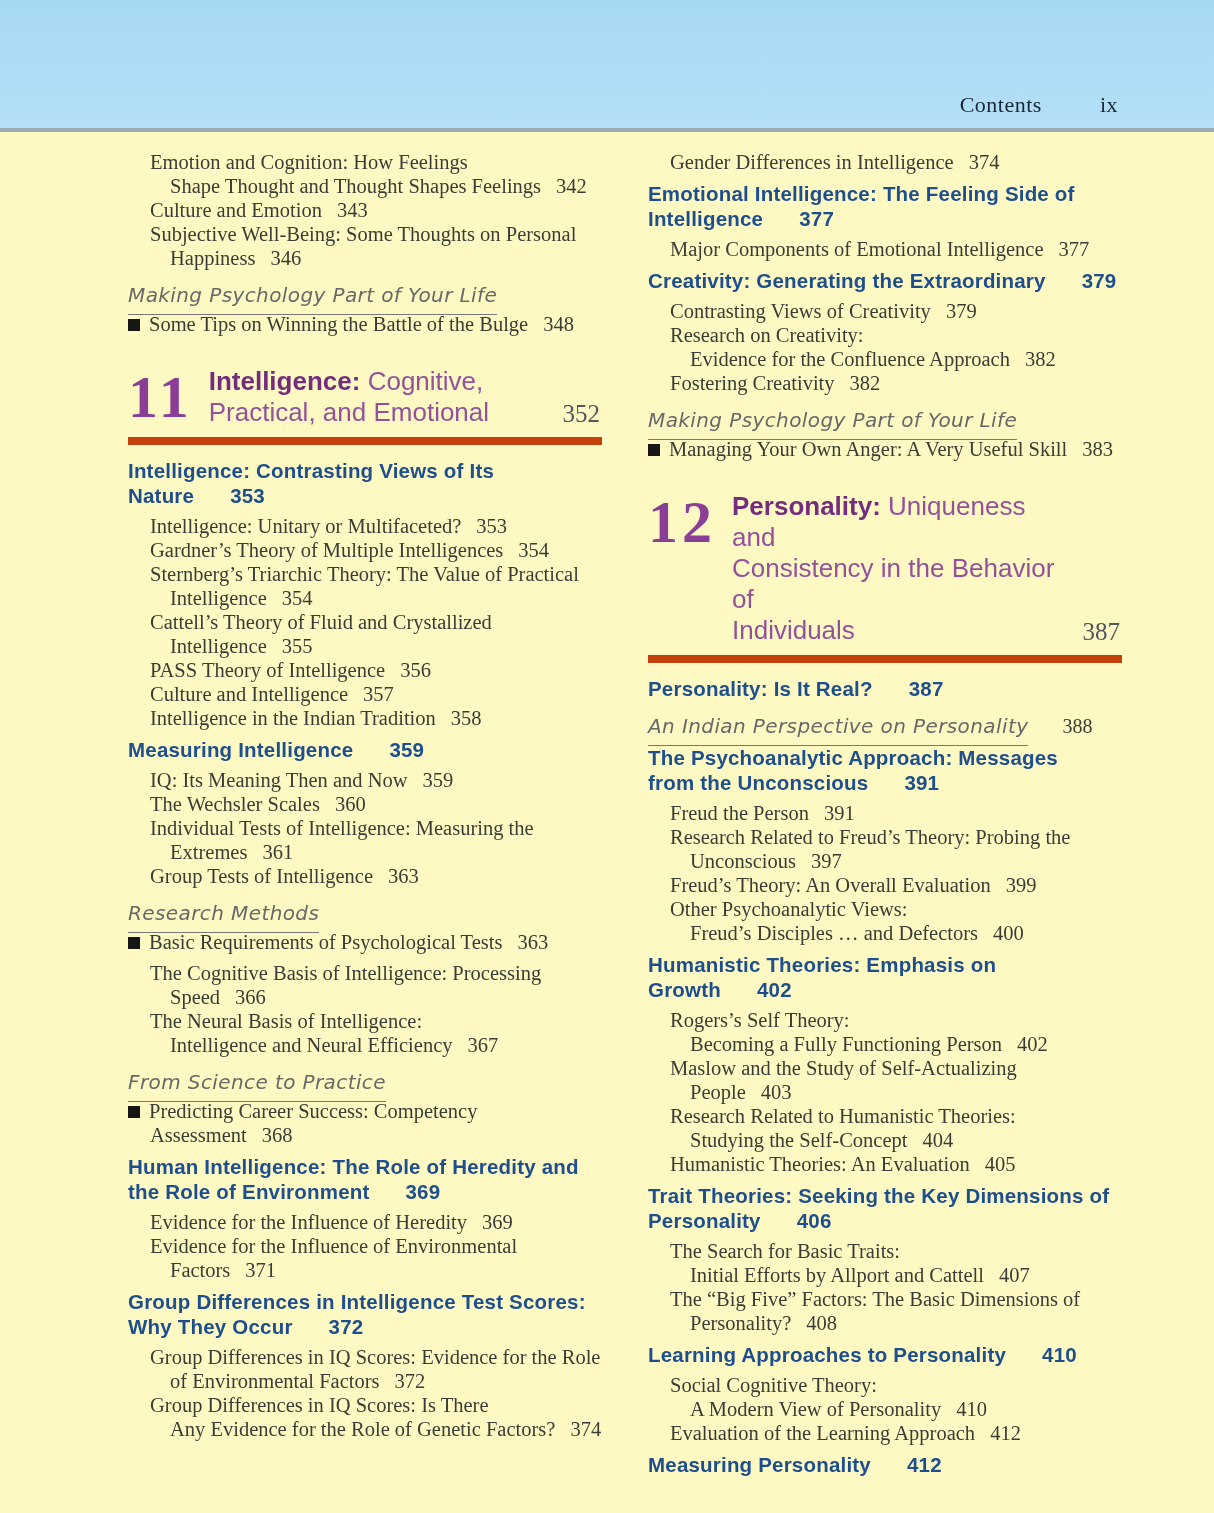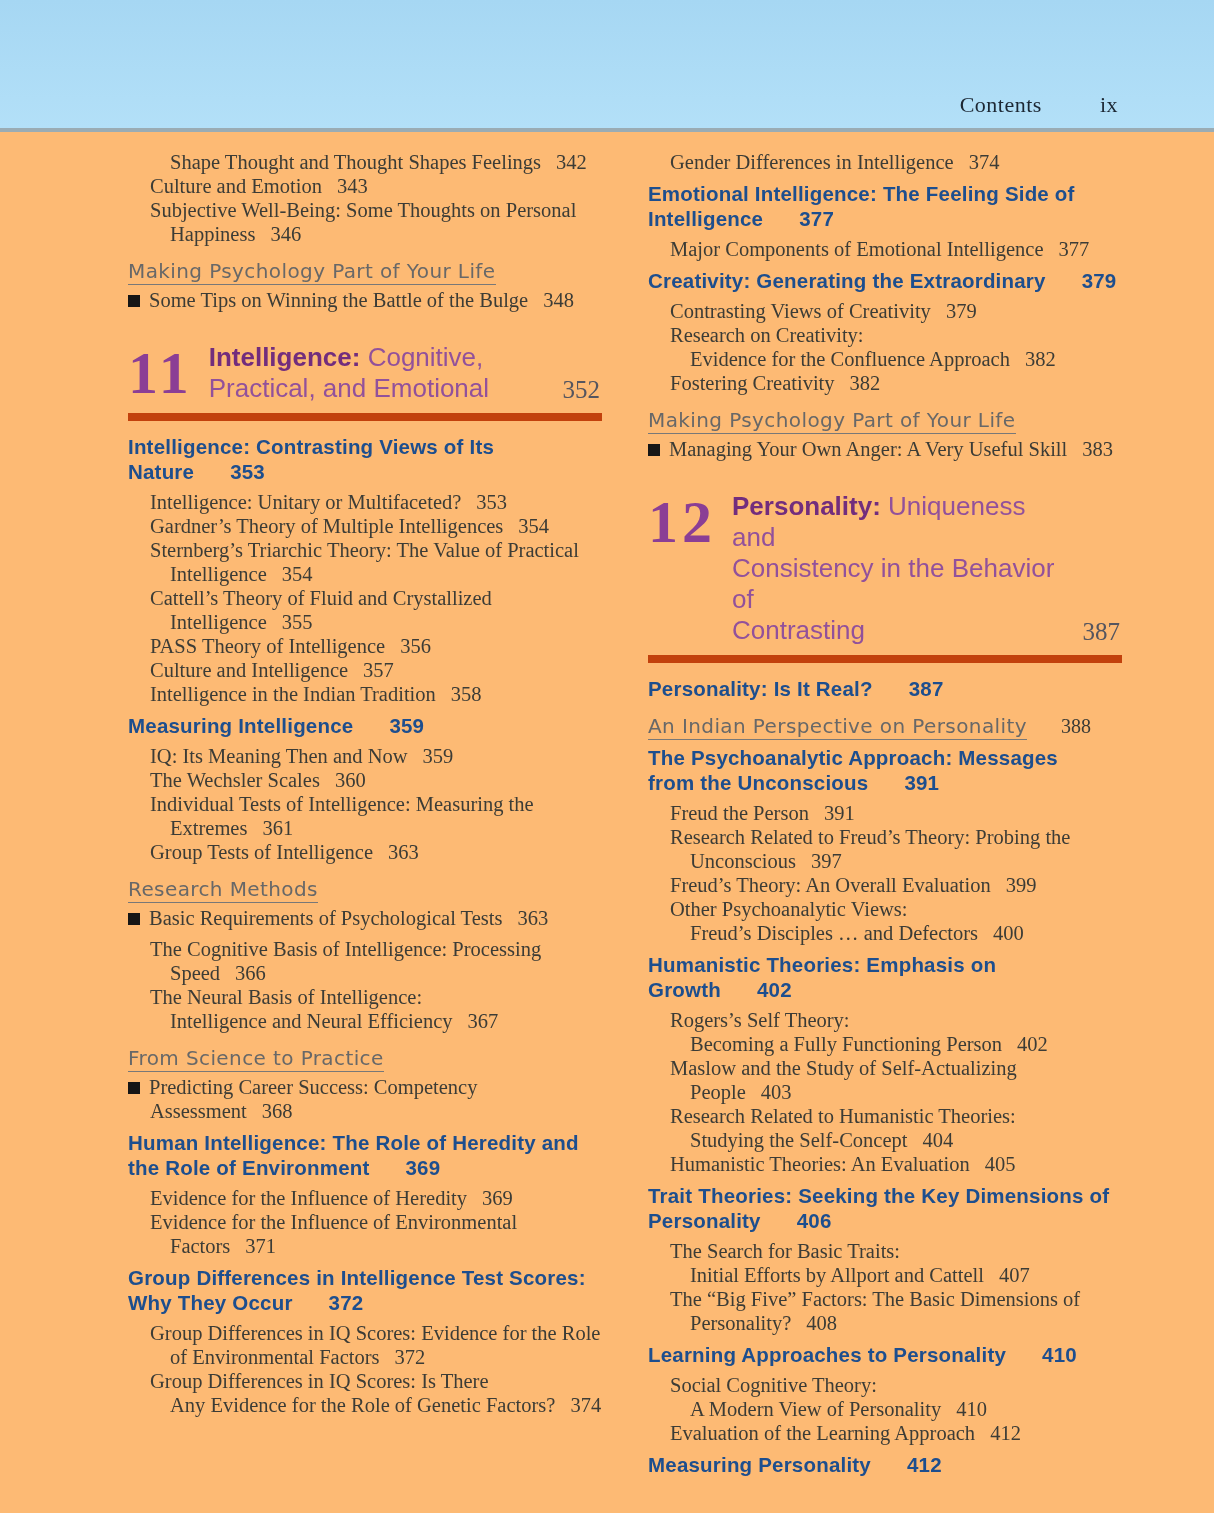--- a/index.html
+++ b/index.html
@@ -1,20 +1,20 @@
 <!DOCTYPE html>
 <html><head>
 <meta charset="utf-8">
 <style>
   html,body{margin:0;padding:0;background:#ffffff;}
   #page{
     position:relative;
     width:1214px;height:1513px;
     margin:0 auto;
-    background:#fdba74;
+    background:#fef9c3;
     overflow:hidden;
     font-family:"Liberation Serif", serif;
     color:#3c3c36;
   }
   
   #band{
     position:absolute;top:0;left:0;width:1214px;height:132px;
     background:linear-gradient(#a6d7f3,#b3e0f8);
     border-bottom:4px solid #9aacb4;
     box-sizing:border-box;
@@ -45,22 +45,22 @@
     color:#1d4e8e;letter-spacing:.2px;
   }
   .section .pagenum{
     margin-left:36px;color:#1d4e8e;
     font-family:"Liberation Sans", sans-serif;font-weight:bold;
   }
   
   .script{margin:13px 0 5px 0;font-size:20px;line-height:24px;}
   .script .lbl{
     font-family:"DejaVu Sans", sans-serif;
-    color:#686868;letter-spacing:.4px;
-    border-bottom:1.5px solid #787878;padding-bottom:1px;
+    font-style:italic;color:#686868;letter-spacing:.4px;
+    border-bottom:1.5px solid #787878;padding-bottom:7px;
   }
   .script .pagenum{color:#3c3c36;margin-left:34px;}
   
   .bullet{margin-bottom:7px;}
   .bullet .tline{font-size:20.5px;line-height:24px;color:#3c3c36;}
   .bullet .tline.first{display:flex;align-items:baseline;}
   .bullet .tline.cont{padding-left:22px;}
   .sq{
     flex:0 0 auto;width:12px;height:12px;background:#161616;
     margin-right:9px;position:relative;top:0px;display:inline-block;
@@ -94,20 +94,21 @@
 
 <div id="page">
   <div id="band">
     <div id="band-inner">
       <span>Contents</span><span class="roman">ix</span>
     </div>
   </div>
   <div id="main">
     <div class="col" id="col-left">
         <div class="entry">
+          <div class="tline"><span>Emotion and Cognition: How Feelings</span></div>
           <div class="tline cont"><span>Shape Thought and Thought Shapes Feelings</span><span class="pagenum">342</span></div>
         </div>
         <div class="entry">
           <div class="tline"><span>Culture and Emotion</span><span class="pagenum">343</span></div>
         </div>
         <div class="entry">
           <div class="tline"><span>Subjective Well-Being: Some Thoughts on Personal</span></div>
           <div class="tline cont"><span>Happiness</span><span class="pagenum">346</span></div>
         </div>
         <div class="script"><span class="lbl">Making Psychology Part of Your Life</span></div>
@@ -241,21 +242,21 @@
         <div class="script"><span class="lbl">Making Psychology Part of Your Life</span></div>
         <div class="bullet">
           <div class="tline first">
             <span class="sq"></span>
             <span>Managing Your Own Anger: A Very Useful Skill</span>
             <span class="pagenum">383</span>
           </div>
         </div>
         <div class="chapter">
           <span class="ch-num">12</span>
-          <div class="ch-title"><span class="bold">Personality:</span> <span>Uniqueness and</span><br><span>Consistency in the Behavior of</span><br><span>Contrasting</span></div>
+          <div class="ch-title"><span class="bold">Personality:</span> <span>Uniqueness and</span><br><span>Consistency in the Behavior of</span><br><span>Individuals</span></div>
           <span class="ch-page">387</span>
         </div>
         <div class="section">
           <div class="tline"><span>Personality: Is It Real?</span><span class="pagenum">387</span></div>
         </div>
         <div class="script"><span class="lbl">An Indian Perspective on Personality</span><span class="pagenum">388</span></div>
         <div class="section">
           <div class="tline"><span>The Psychoanalytic Approach: Messages</span></div>
           <div class="tline cont"><span>from the Unconscious</span><span class="pagenum">391</span></div>
         </div>

